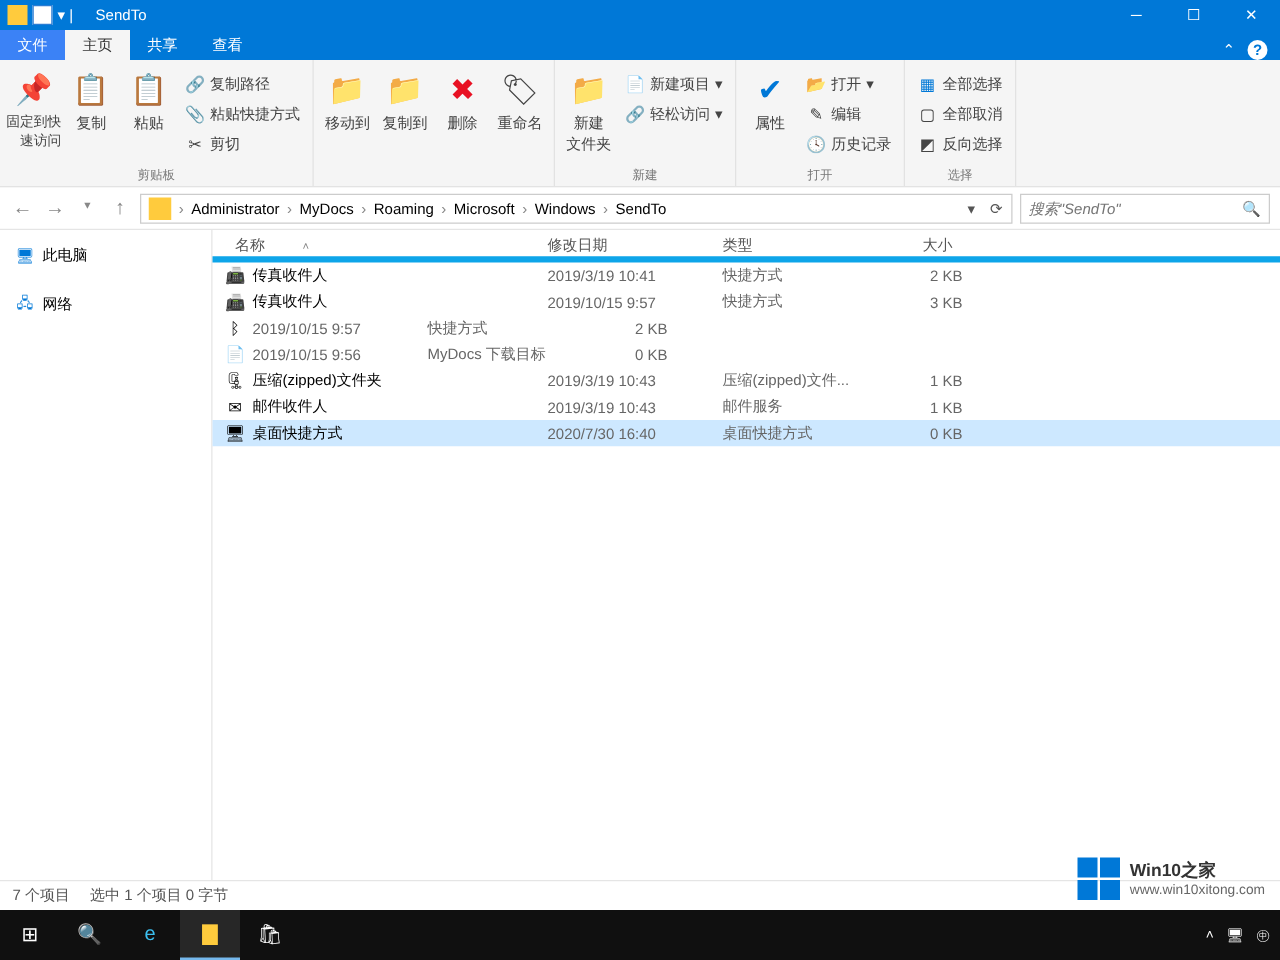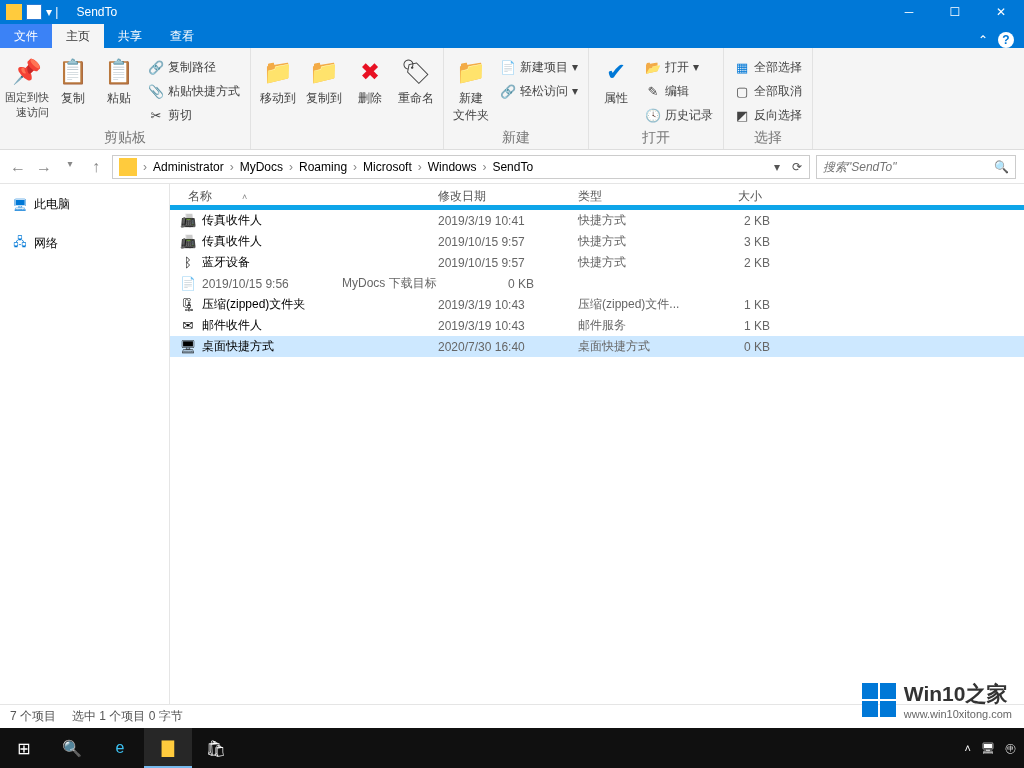--- a/index.html
+++ b/index.html
@@ -15,21 +15,21 @@
 .tabbar { height: 24px; background: #0078d7; display: flex; align-items: flex-end; font-size: 12px; }
 .tabbar .tab-file { background: #3b82f6; color: #fff; height: 24px; padding: 0 14px; display: flex; align-items: center; }
 .tabbar .tab { height: 24px; padding: 0 14px; display: flex; align-items: center; color: #fff; cursor: pointer; }
 .tabbar .tab.active { background: #f5f5f5; color: #333; }
 .tabbar .tab-spacer { flex: 1; }
 .tabbar .help-area { display: flex; align-items: center; padding-right: 10px; gap: 10px; color: #fff; }
 
 .ribbon { height: 102px; background: #f5f5f5; border-bottom: 1px solid #ddd; display: flex; font-size: 12px; color: #444; }
 .ribbon-group { border-right: 1px solid #e2e2e2; display: flex; flex-direction: column; padding: 2px 6px 0; }
 .ribbon-group .rg-body { flex: 1; display: flex; align-items: flex-start; gap: 4px; padding-top: 4px; }
-.ribbon-group .rg-label { text-align: center; font-size: 14px; color: #777; padding: 2px 0; }
+.ribbon-group .rg-label { text-align: center; font-size: 10px; color: #777; padding: 2px 0; }
 .rbtn-lg { width: 42px; display: flex; flex-direction: column; align-items: center; gap: 2px; cursor: pointer; padding: 2px; }
 .rbtn-lg .ic { width: 32px; height: 32px; display: flex; align-items: center; justify-content: center; font-size: 24px; }
 .rbtn-sm { display: flex; align-items: center; gap: 4px; cursor: pointer; padding: 1px 4px; height: 22px; }
 .rbtn-sm .ic { width: 16px; height: 16px; display: inline-flex; align-items: center; justify-content: center; font-size: 13px; }
 .rcol { display: flex; flex-direction: column; gap: 2px; padding-top: 2px; }
 
 .addrbar { height: 34px; border-bottom: 1px solid #e5e5e5; display: flex; align-items: center; padding: 4px 8px; gap: 6px; background: #fff; }
 .nav-arrows { display: flex; gap: 6px; color: #888; }
 .nav-arrows .nbtn { width: 20px; text-align: center; cursor: pointer; }
 .breadcrumb { flex: 1; height: 24px; border: 1px solid #ccc; display: flex; align-items: center; padding: 0 2px; font-size: 12px; }
@@ -282,21 +282,20 @@
         </div>
         <div class="fl-row">
           <span class="fic">📠</span>
           <span class="cname">传真收件人</span>
           <span class="cdate">2019/10/15 9:57</span>
           <span class="ctype">快捷方式</span>
           <span class="csize">3 KB</span>
         </div>
         <div class="fl-row">
           <span class="fic">ᛒ</span>
-          <span class="cname">蓝牙设备</span>
           <span class="cdate">2019/10/15 9:57</span>
           <span class="ctype">快捷方式</span>
           <span class="csize">2 KB</span>
         </div>
         <div class="fl-row">
           <span class="fic">📄</span>
           <span class="cdate">2019/10/15 9:56</span>
           <span class="ctype">MyDocs 下载目标</span>
           <span class="csize">0 KB</span>
         </div>
@@ -331,21 +330,21 @@
 </div>
 
 <div class="watermark">
   <div class="wm-logo">
       <div></div>
       <div></div>
       <div></div>
       <div></div>
     </div>
   <div>
-    <div style="font-weight:bold;font-size:21px">Win10之家</div>
+    <div style="font-weight:bold;font-size:14px">Win10之家</div>
     <div style="font-size:11px;color:#666">www.win10xitong.com</div>
   </div>
 </div>
 
 <div class="taskbar">
   <div class="tb-btn">⊞</div>
   <div class="tb-btn">🔍</div>
   <div class="tb-btn" style="color:#3cc0f0">e</div>
   <div class="tb-btn active" style="color:#ffcb3d">▇</div>
   <div class="tb-btn">🛍</div>

